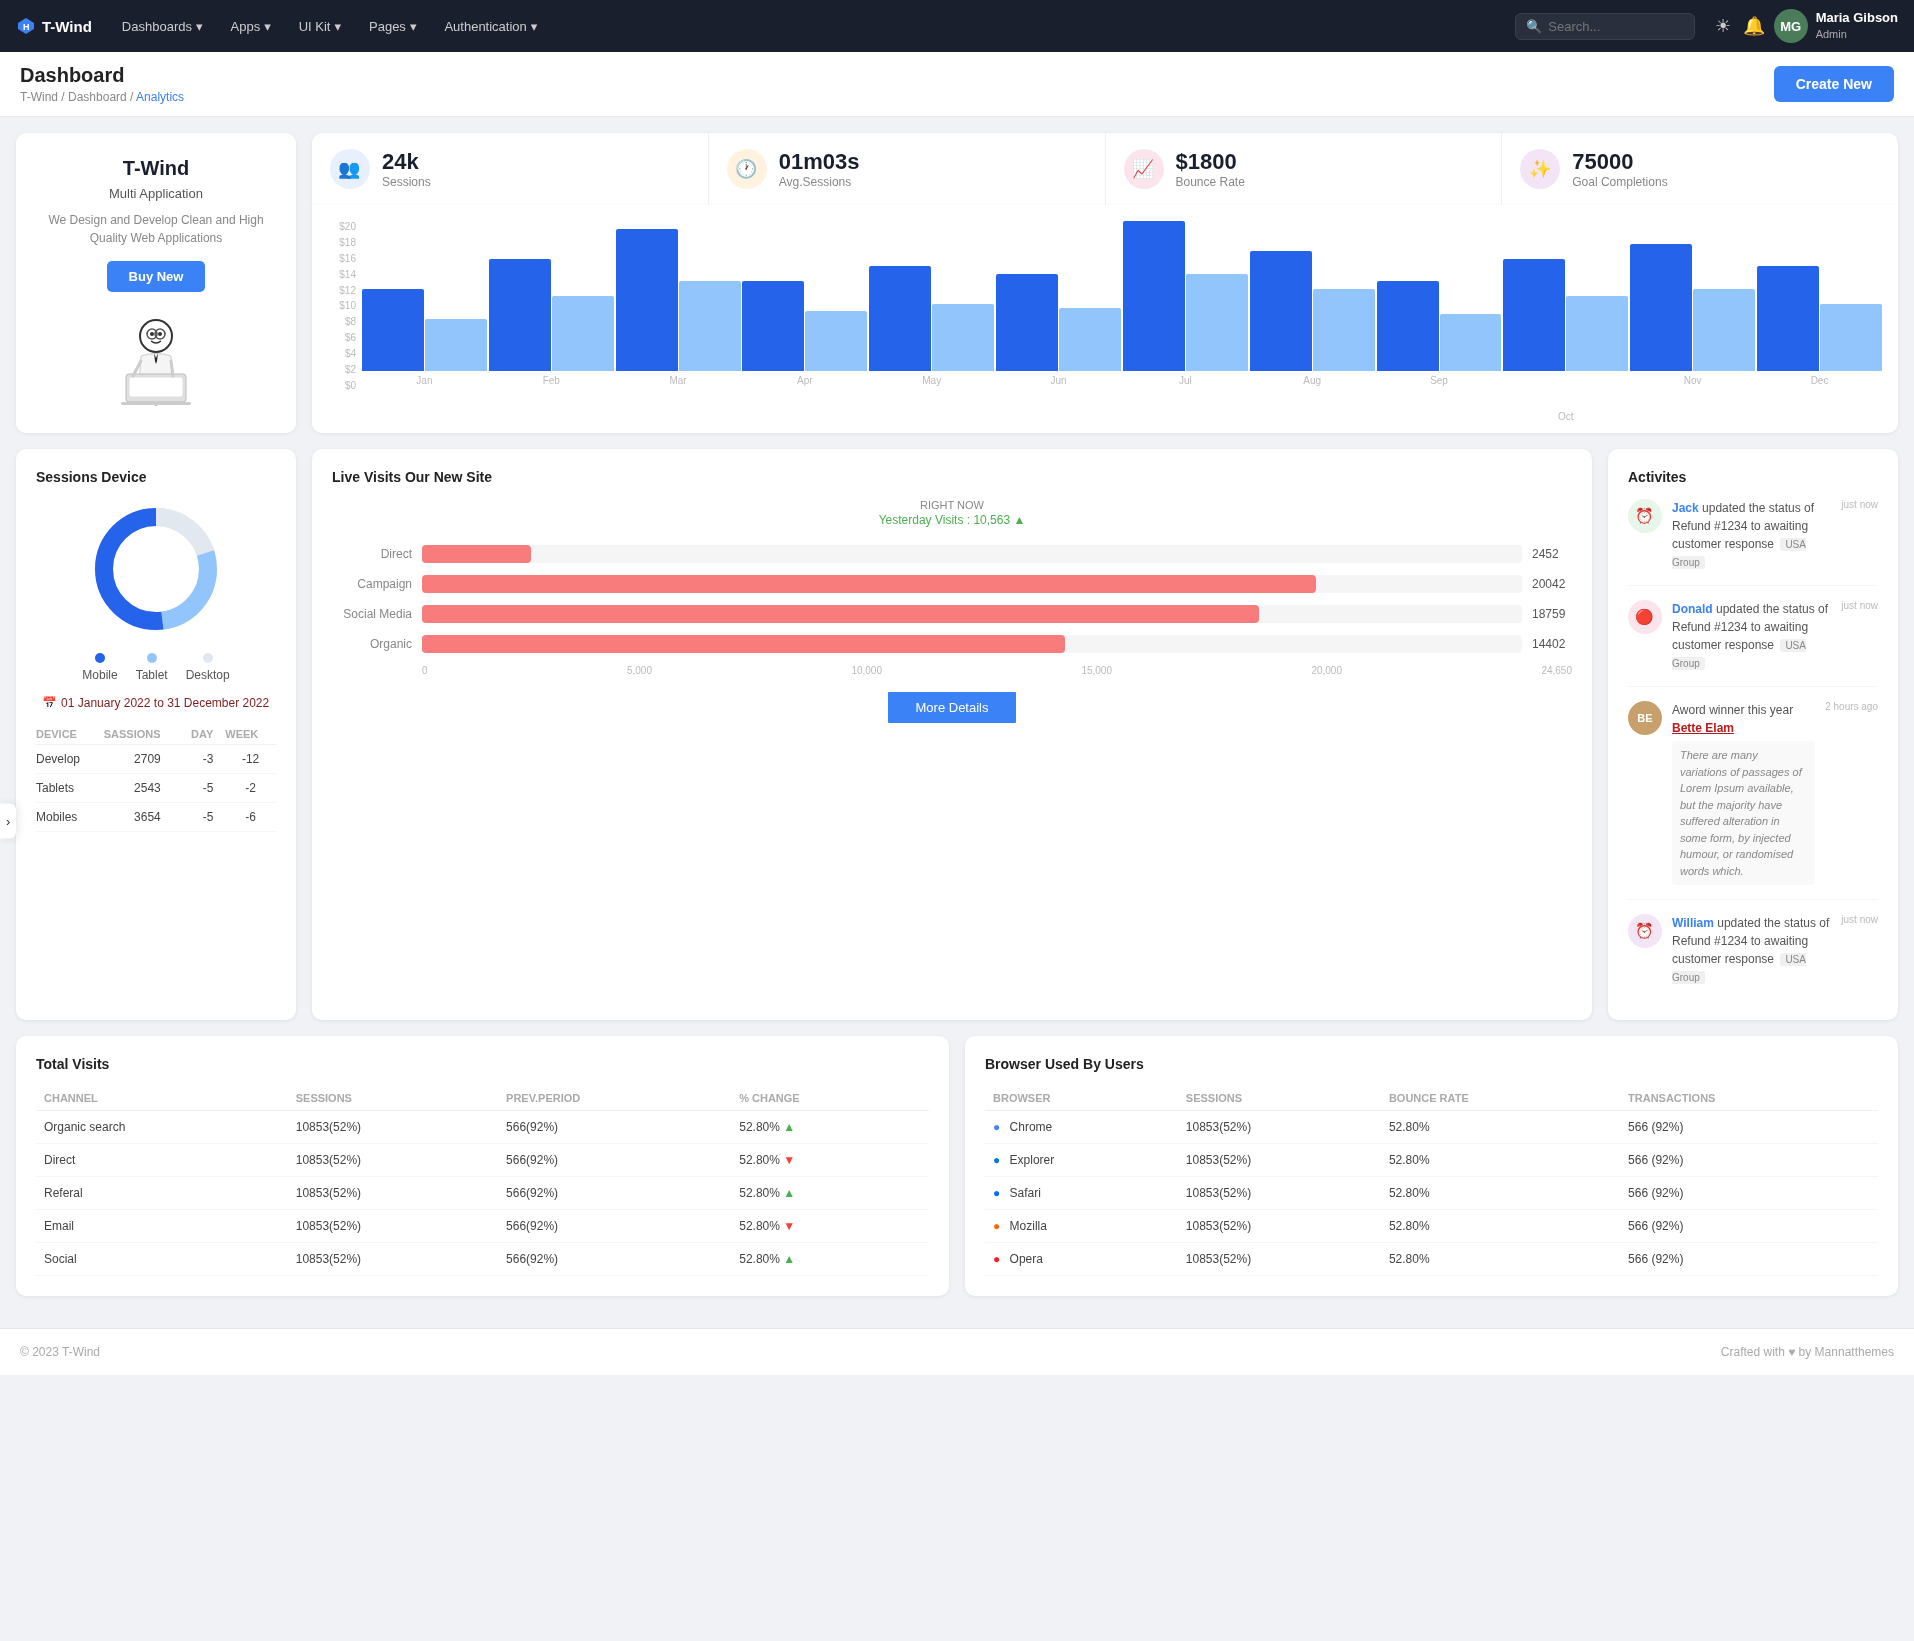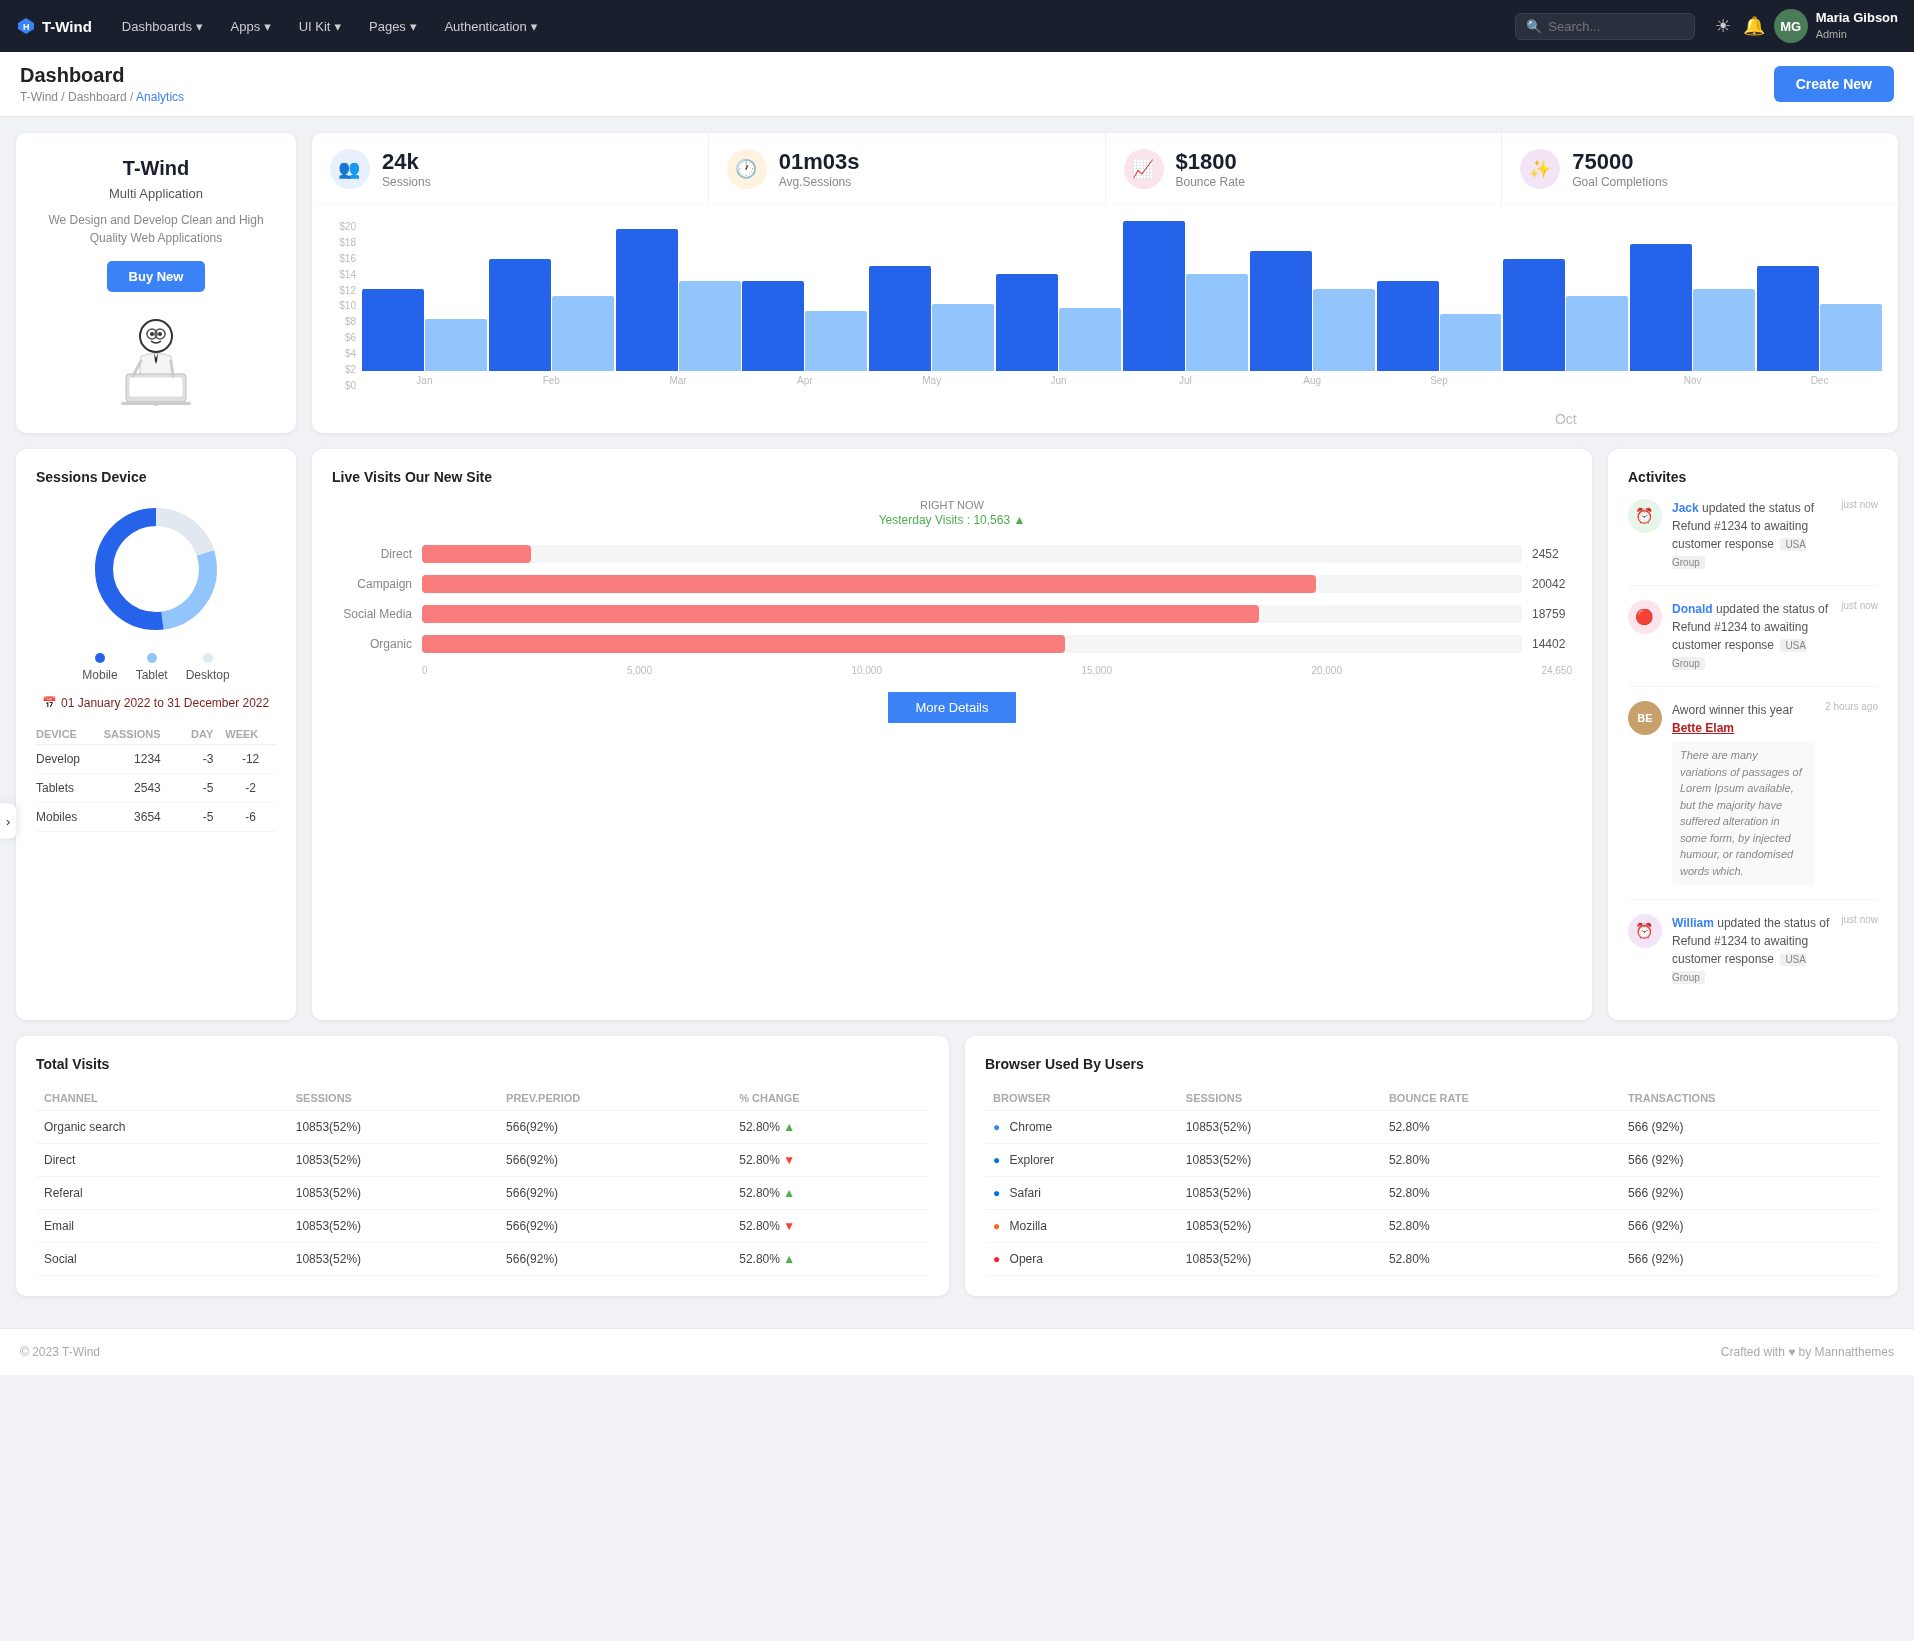--- a/index.html
+++ b/index.html
@@ -420,21 +420,21 @@
       <div style="display:flex;gap:2px;margin-top:4px;">
         <div style="flex:1;text-align:center;font-size:10px;color:#bbb;">Jan</div>
                   <div style="flex:1;text-align:center;font-size:10px;color:#bbb;">Feb</div>
                   <div style="flex:1;text-align:center;font-size:10px;color:#bbb;">Mar</div>
                   <div style="flex:1;text-align:center;font-size:10px;color:#bbb;">Apr</div>
                   <div style="flex:1;text-align:center;font-size:10px;color:#bbb;">May</div>
                   <div style="flex:1;text-align:center;font-size:10px;color:#bbb;">Jun</div>
                   <div style="flex:1;text-align:center;font-size:10px;color:#bbb;">Jul</div>
                   <div style="flex:1;text-align:center;font-size:10px;color:#bbb;">Aug</div>
                   <div style="flex:1;text-align:center;font-size:10px;color:#bbb;">Sep</div>
-                  <div style="flex:1;text-align:center;font-size:14px;color:#bbb;margin-top:36px;">Oct</div>
+                  <div style="flex:1;text-align:center;font-size:10px;color:#bbb;margin-top:36px;">Oct</div>
                   <div style="flex:1;text-align:center;font-size:10px;color:#bbb;">Nov</div>
                   <div style="flex:1;text-align:center;font-size:10px;color:#bbb;">Dec</div>
       </div>
     </div>
   </div>
 </div>
       </div>
     </div>
   </div>
 
@@ -477,21 +477,21 @@
           <tr id="device-table-head">
               <th>DEVICE</th>
               <th>SASSIONS</th>
               <th>DAY</th>
               <th>WEEK</th>
             </tr>
         </thead>
         <tbody id="device-table-body">
             <tr>
               <td>Develop</td>
-              <td>1234</td>
+              <td>2709</td>
               <td>-3</td>
               <td>-12</td>
             </tr>
             <tr>
               <td>Tablets</td>
               <td>2543</td>
               <td>-5</td>
               <td>-2</td>
             </tr>
             <tr>

